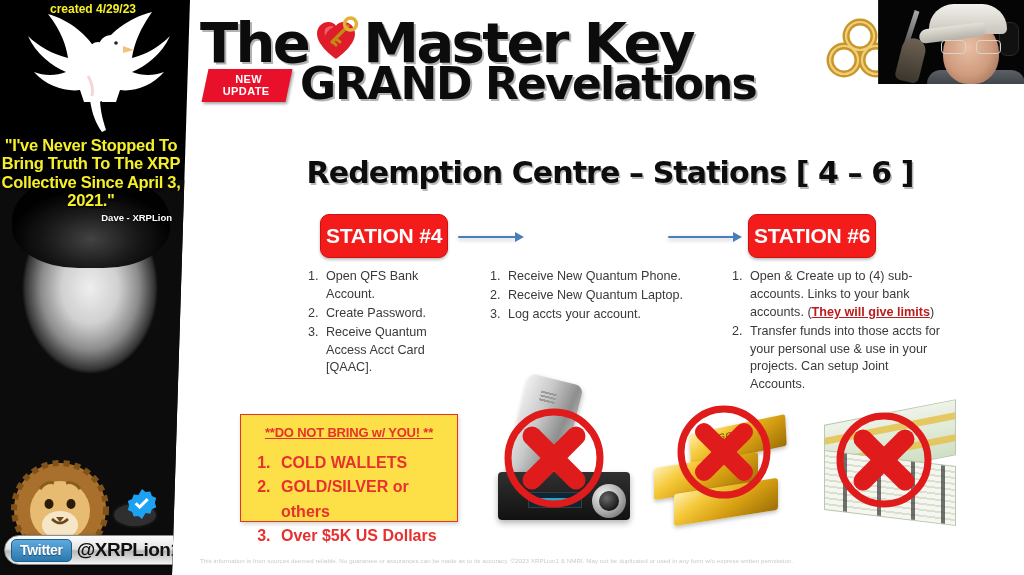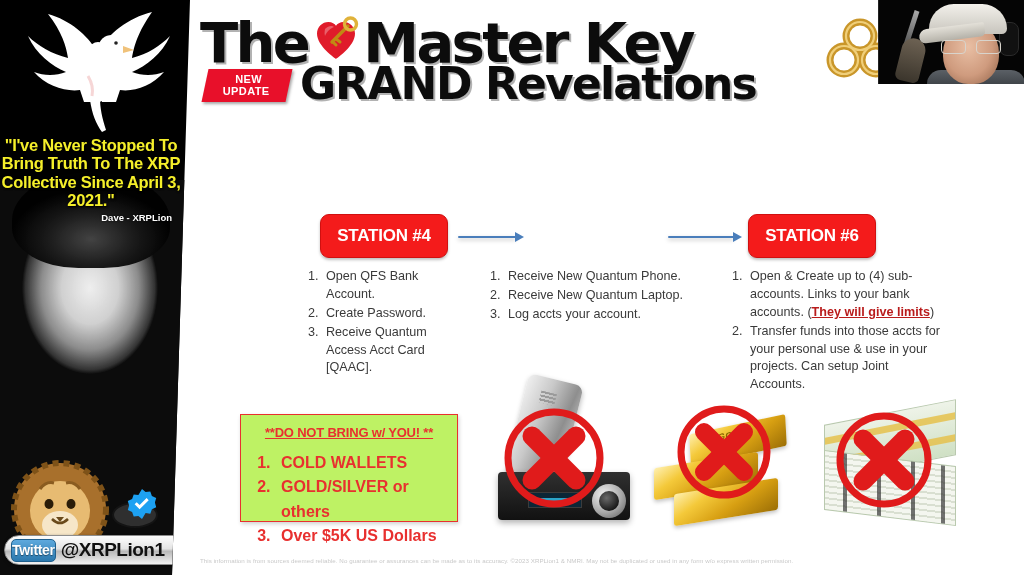--- a/index.html
+++ b/index.html
@@ -115,21 +115,21 @@
     background: linear-gradient(#fdfdfd 0%, #e4e4e4 45%, #b9b9b9 55%, #f2f2f2 100%);
     border: 1px solid #8d8d8d;
     box-shadow: 0 1px 3px rgba(0,0,0,.5);
     display: flex; align-items: center; gap: 5px;
     padding: 0 6px;
     z-index: 7;
   }
   .twitter-pill {
     background: linear-gradient(#5ea9dd, #2b78ad);
     color: #fff; font-weight: 700; font-size: 14px;
-    padding: 2px 0 3px; border-radius: 5px;
+    padding: 2px 8px 3px; border-radius: 5px;
     border: 1px solid #1f5f8c;
     text-shadow: 0 1px 1px rgba(0,0,0,.45);
     letter-spacing: -0.3px;
   }
   .twitter-handle {
     color: #111; font-weight: 700; font-size: 19px; letter-spacing: -0.5px;
   }
 
   
   .header {
@@ -229,21 +229,21 @@
 
   .stations { position:absolute; left:196px; top:214px; width:828px; height:46px; }
   .station-box {
     position: absolute; top: 0;
     width: 128px; height: 44px;
     background: #f41b1b;
     border-radius: 9px;
     border: 1px solid #d01010;
     box-shadow: 0 2px 3px rgba(0,0,0,.25);
     display: flex; align-items: center; justify-content: center;
-    color: #ffffff; font-weight: 700; font-size: 17px; letter-spacing: -0.2px;
+    color: #ffffff; font-weight: 700; font-size: 21px; letter-spacing: -0.2px;
   }
   .station-box.s4 { left: 124px; }
   .station-box.s5 { left: 334px; }
   .station-box.s6 { left: 552px; }
   .arrow { position:absolute; top: 20px; height: 6px; }
   .arrow.a1 { left: 262px; width: 66px; }
   .arrow.a2 { left: 472px; width: 74px; }
   .arrow .bar { position:absolute; left:0; top:2px; height:2px; width: calc(100% - 8px); background:#4a7ebb; }
   .arrow .head {
     position:absolute; right:0; top:-2px; width:0; height:0;
@@ -266,21 +266,21 @@
   ol.col-list.c1 { left: 104px; width: 148px; }
   ol.col-list.c2 { left: 286px; width: 226px; }
   ol.col-list.c3 { left: 528px; width: 222px; }
   .emph { font-weight: 700; color:#b91c1c; text-decoration: underline; }
 
   
   .warn-box {
     position: absolute;
     left: 240px; top: 414px;
     width: 218px; height: 108px;
-    background: #bef264;
+    background: #fde047;
     border: 1.5px solid #e8302f;
     box-shadow: 1px 2px 4px rgba(0,0,0,.18);
     padding: 10px 8px 6px 8px;
   }
   .warn-title {
     text-align: center;
     color: #e8302f;
     font-weight: 700;
     font-size: 13px;
     text-decoration: underline;
@@ -431,20 +431,21 @@
       <path fill="#1da1f2" d="M16 1l3.6 3.1 4.7-.6 1.6 4.5 4.3 2-1.3 4.6 1.3 4.6-4.3 2-1.6 4.5-4.7-.6L16 31l-3.6-3.1-4.7.6-1.6-4.5-4.3-2L3.1 17.6 1.8 13l4.3-2 1.6-4.5 4.7.6z"></path>
       <path fill="#fff" d="M13.6 21.3l-5-5 2.1-2.1 2.9 2.9 7-7 2.1 2.1z"></path>
     </svg>
 
     <div class="twitter-bar">
       <span class="twitter-pill">Twitter</span>
       <span class="twitter-handle">@XRPLion1</span>
     </div>
   </div>
 
+  <div class="created-tag">created 4/29/23</div>
 
   <div class="header">
     <div class="title-row1">
       <span>The</span>
       <svg class="heart-key" viewBox="0 0 48 48">
         <path fill="#e01b2a" d="M24 43S5 30.5 5 17.6C5 10.8 10.3 6 16.4 6c3.7 0 6.3 1.8 7.6 3.8C25.3 7.8 27.9 6 31.6 6 37.7 6 43 10.8 43 17.6 43 30.5 24 43 24 43z"></path>
         <path fill="#ffffff" opacity=".30" d="M13 13c3-3 7-4 9-2-3 1-7 4-9 9-1-3 0-6 0-7z"></path>
         <path d="M20 26 L36 10" stroke="#c08a13" stroke-width="3.4" stroke-linecap="round"></path>
         <circle cx="38.5" cy="8" r="6" fill="none" stroke="#e0b23a" stroke-width="3.4"></circle>
         <path d="M24 23 l4 3 M21 26 l3 3" stroke="#c08a13" stroke-width="3" stroke-linecap="round"></path>
@@ -482,20 +483,21 @@
     <div class="face"></div>
     <div class="headphone"></div>
     <div class="cap"></div>
     <div class="brim"></div>
     <div class="glasses2">
         <i class="a"></i>
         <i class="b"></i>
       </div>
   </div>
 
+  <div class="main-title">Redemption Centre – Stations [ 4 – 6 ]</div>
 
   <div class="stations">
     <div class="station-box s4">STATION #4</div>
     <div class="arrow a1">
         <div class="bar"></div>
         <div class="head"></div>
       </div>
     <div class="arrow a2">
         <div class="bar"></div>
         <div class="head"></div>

